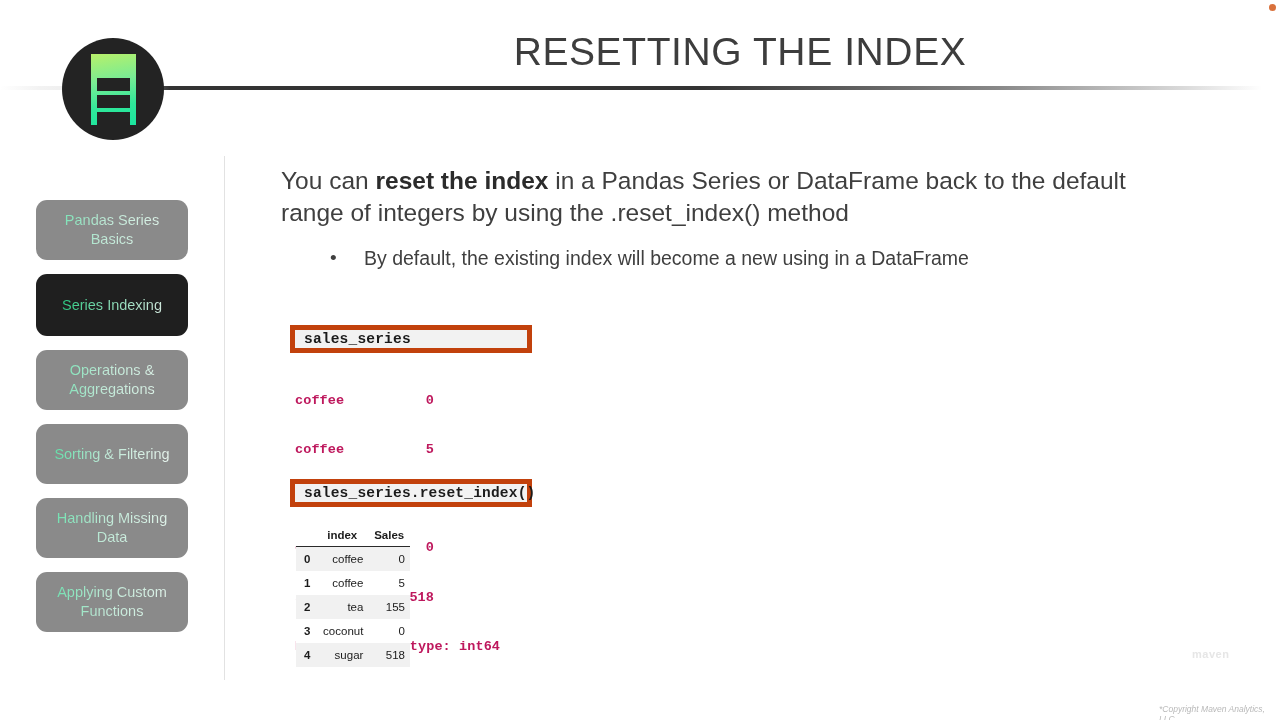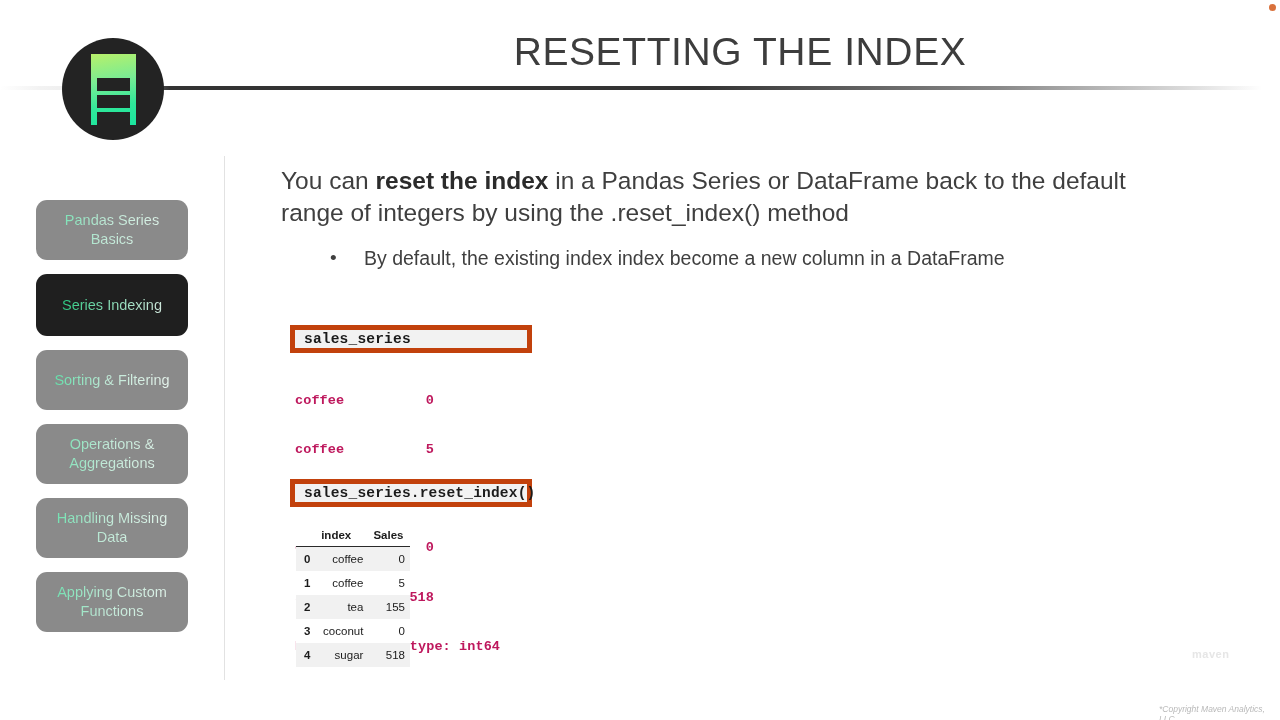--- a/index.html
+++ b/index.html
@@ -216,21 +216,21 @@
     left: 296px;
     top: 526px;
     width: 114px;
     border-collapse: collapse;
     font-family: "Liberation Sans", sans-serif;
     font-size: 11.5px;
     color: #1b1b1b;
   }
   .df-table th {
     font-weight: 700;
-    text-align: left;
+    text-align: center;
     padding: 3px 5px 5px 5px;
     border-bottom: 1.4px solid #2a2a2a;
     background: #ffffff;
   }
   .df-table th.corner { border-bottom: 1.4px solid #2a2a2a; }
   .df-table td {
     padding: 6px 5px;
     text-align: right;
   }
   .df-table td.idx {
@@ -283,40 +283,40 @@
   <div class="slide-title">RESETTING THE INDEX</div>
 
   <div class="sidebar">
     <div class="nav-item">
       <span class="nav-label">Pandas Series Basics</span>
     </div>
     <div class="nav-item active">
       <span class="nav-label">Series Indexing</span>
     </div>
     <div class="nav-item">
+      <span class="nav-label">Operations &amp; Aggregations</span>
+    </div>
+    <div class="nav-item">
       <span class="nav-label">Sorting &amp; Filtering</span>
-    </div>
-    <div class="nav-item">
-      <span class="nav-label">Operations &amp; Aggregations</span>
     </div>
     <div class="nav-item">
       <span class="nav-label">Handling Missing Data</span>
     </div>
     <div class="nav-item">
       <span class="nav-label">Applying Custom Functions</span>
     </div>
   </div>
 
   <div class="v-divider"></div>
 
   <div class="body-copy"><span>You can </span><b>reset the index</b><span> in a Pandas Series or DataFrame back to the default range of integers by using the .reset_index() method</span></div>
 
   <div class="bullet-row">
     <span class="bullet-dot">•</span>
-    <span>By default, the existing index index become a new column in a DataFrame</span>
+    <span>By default, the existing index will become a new using in a DataFrame</span>
   </div>
 
   <div class="code-box" id="code-box-1">sales_series</div>
 
   <div class="series-out">
     <span class="series-line"><span class="s-key">coffee</span><span class="s-val">0</span></span>
     <span class="series-line"><span class="s-key">coffee</span><span class="s-val">5</span></span>
     <span class="series-line"><span class="s-key">tea</span><span class="s-val">155</span></span>
     <span class="series-line"><span class="s-key">coconut</span><span class="s-val">0</span></span>
     <span class="series-line"><span class="s-key">sugar</span><span class="s-val">518</span></span>

